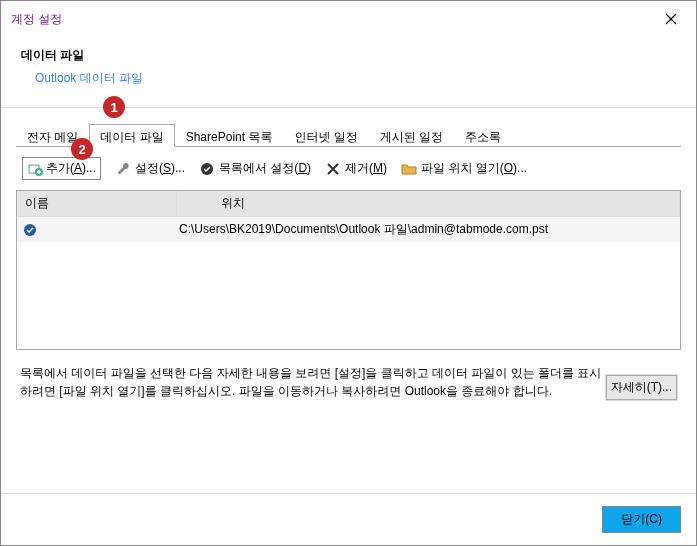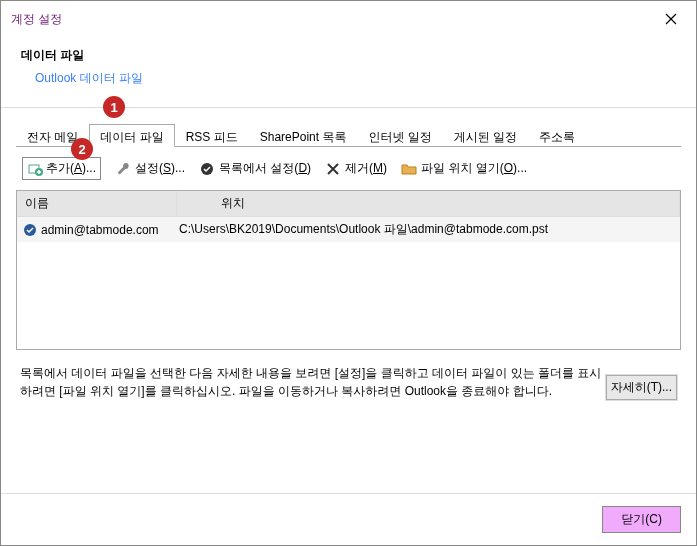--- a/index.html
+++ b/index.html
@@ -36,21 +36,21 @@
     .table-cell { font-size: 12px; }
     .tc-name { width: 156px; display: flex; align-items: center; gap: 4px; }
     .tc-location { flex: 1; }
     .row-icon { width: 14px; height: 14px; display: inline-flex; }
     
     .info-section { display: flex; gap: 4px; padding: 14px 4px; align-items: flex-end; }
     .info-text { font-size: 12px; line-height: 1.5; flex: 1; }
     .details-btn { padding: 3px 4px; font-size: 12px; border: 1px solid #aaa; background: #e8e8e8; cursor: pointer; box-shadow: 0 0 0 1px #ddd; }
     
     .footer { position: absolute; bottom: 0; left: 0; right: 0; border-top: 1px solid #ddd; padding: 12px 15px; display: flex; justify-content: flex-end; }
-    .close-footer-btn { padding: 4px 18px; font-size: 12px; border: 1px solid #888; background: #f0abfc; cursor: pointer; }
+    .close-footer-btn { padding: 4px 18px; font-size: 12px; border: 1px solid #888; background: #0ea5e9; cursor: pointer; }
     
     .badge { position: absolute; width: 22px; height: 22px; border-radius: 50%; background: #c62828; color: #fff; font-size: 13px; font-weight: bold; display: flex; align-items: center; justify-content: center; z-index: 10; }
     .badge-1 { top: -12px; left: 102px; }
     .badge-2 { top: 30px; left: 70px; }
     
     .btn-border { border: 1px solid #888; padding: 2px 4px; display: flex; align-items: center; gap: 3px; }
   </style>
 </head>
 <body>
 
@@ -70,21 +70,20 @@
 
 <div class="divider"></div>
 
 <div class="content">
   <div class="badge badge-1">1</div>
   <div class="badge badge-2">2</div>
 
   <div class="tabs">
     <div class="tab">전자 메일</div>
     <div class="tab active">데이터 파일</div>
-    <div class="tab">RSS 피드</div>
     <div class="tab">SharePoint 목록</div>
     <div class="tab">인터넷 일정</div>
     <div class="tab">게시된 일정</div>
     <div class="tab">주소록</div>
   </div>
 
   <div class="toolbar">
     <div class="toolbar-btn btn-border">
       <span class="toolbar-icon">
         <svg width="16" height="16" viewBox="0 0 16 16">
@@ -136,21 +135,20 @@
       <div class="table-header-cell th-location">위치</div>
     </div>
     <div class="table-row">
       <div class="table-cell tc-name">
         <span class="row-icon">
           <svg width="14" height="14" viewBox="0 0 14 14">
               <circle cx="7" cy="7" r="6" fill="#2a5a9a"></circle>
               <path d="M4 7l2 2 4-4" stroke="#fff" stroke-width="1.5" fill="none"></path>
             </svg>
         </span>
-        <span>admin@tabmode.com</span>
       </div>
       <div class="table-cell tc-location">C:\Users\BK2019\Documents\Outlook 파일\admin@tabmode.com.pst</div>
     </div>
   </div>
 
   <div class="info-section">
     <div class="info-text">목록에서 데이터 파일을 선택한 다음 자세한 내용을 보려면 [설정]을 클릭하고 데이터 파일이 있는 폴더를 표시하려면 [파일 위치 열기]를 클릭하십시오. 파일을 이동하거나 복사하려면 Outlook을 종료해야 합니다.</div>
     <button class="details-btn">
       <span>자세히(</span><span class="underline">T</span><span>)...</span>
     </button>

